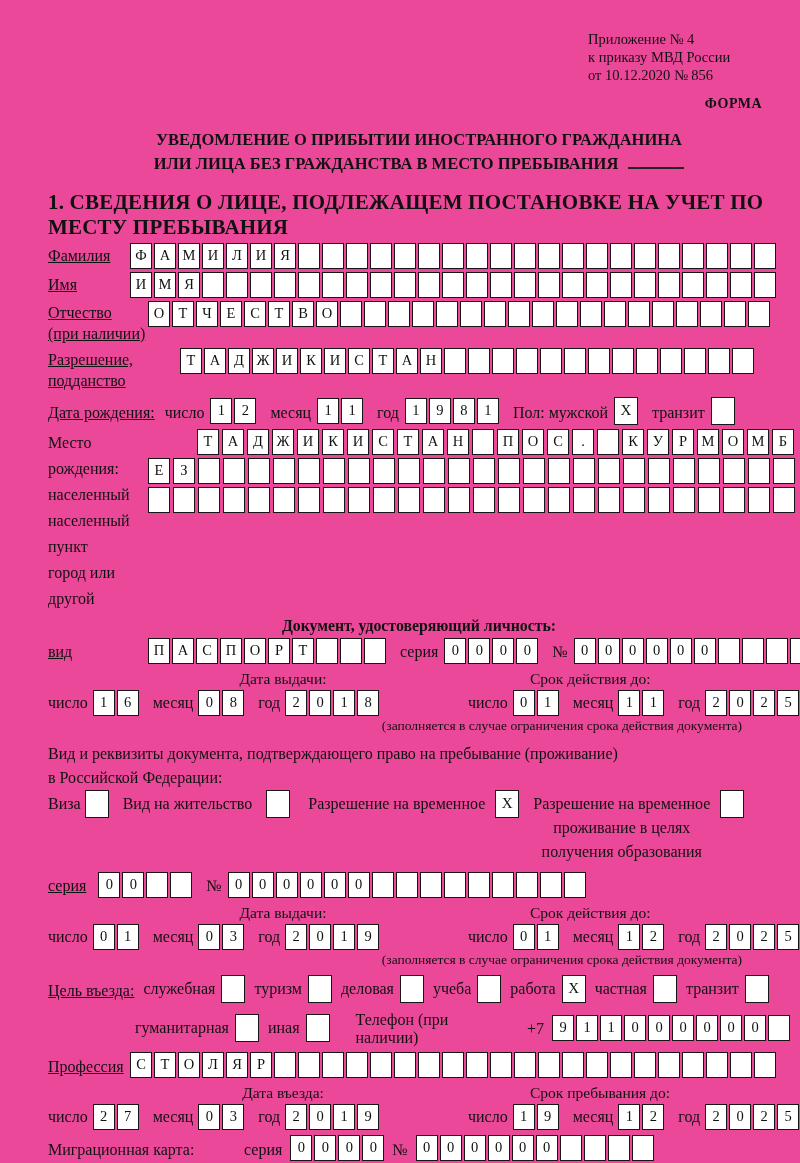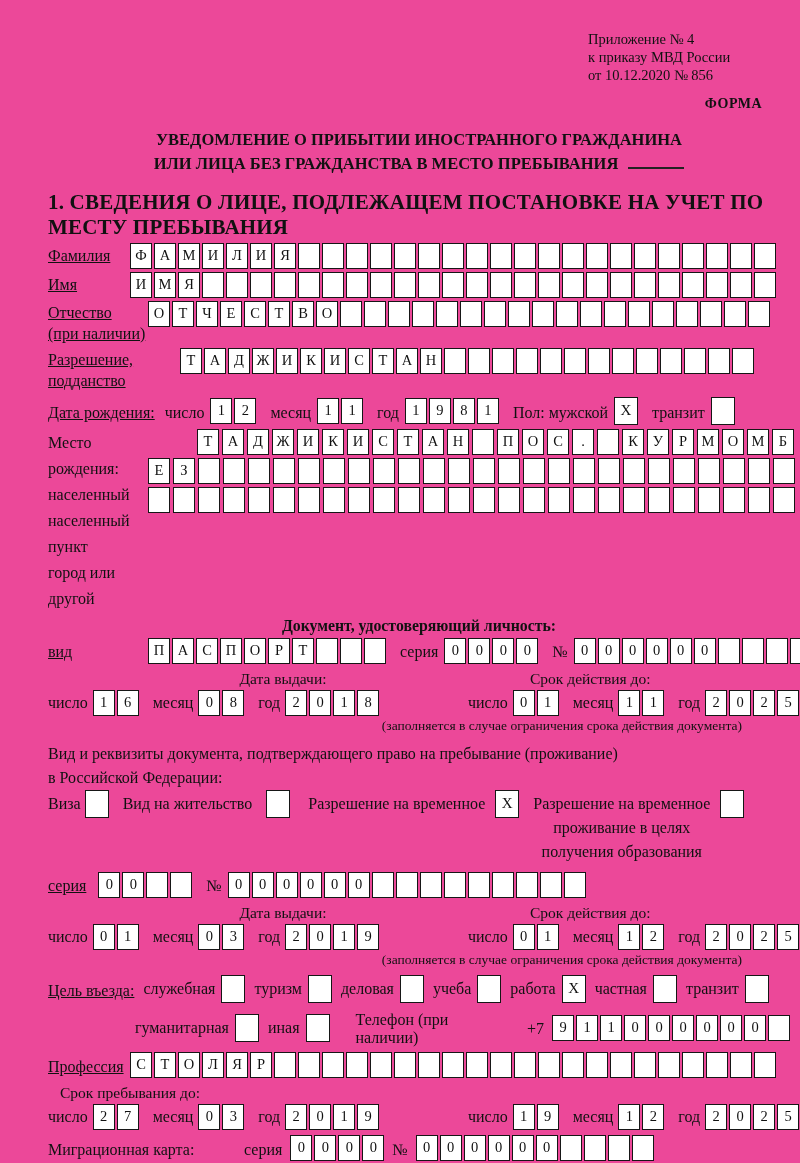--- a/index.html
+++ b/index.html
@@ -659,20 +659,21 @@
         <span class="cell"></span>
         <span class="cell"></span>
         <span class="cell"></span>
         <span class="cell"></span>
         <span class="cell"></span>
         <span class="cell"></span>
       </span>
   </div>
 
   <div class="dhead">
+    <span class="dl">Дата въезда:</span>
     <span class="dr">Срок пребывания до:</span>
   </div>
   <div class="drow">
     <span class="dgrp dleft">
       <span class="t">число</span>
       <span class="cells">
           <span class="cell">2</span>
           <span class="cell">7</span>
         </span>
       <span class="t t2">месяц</span>

